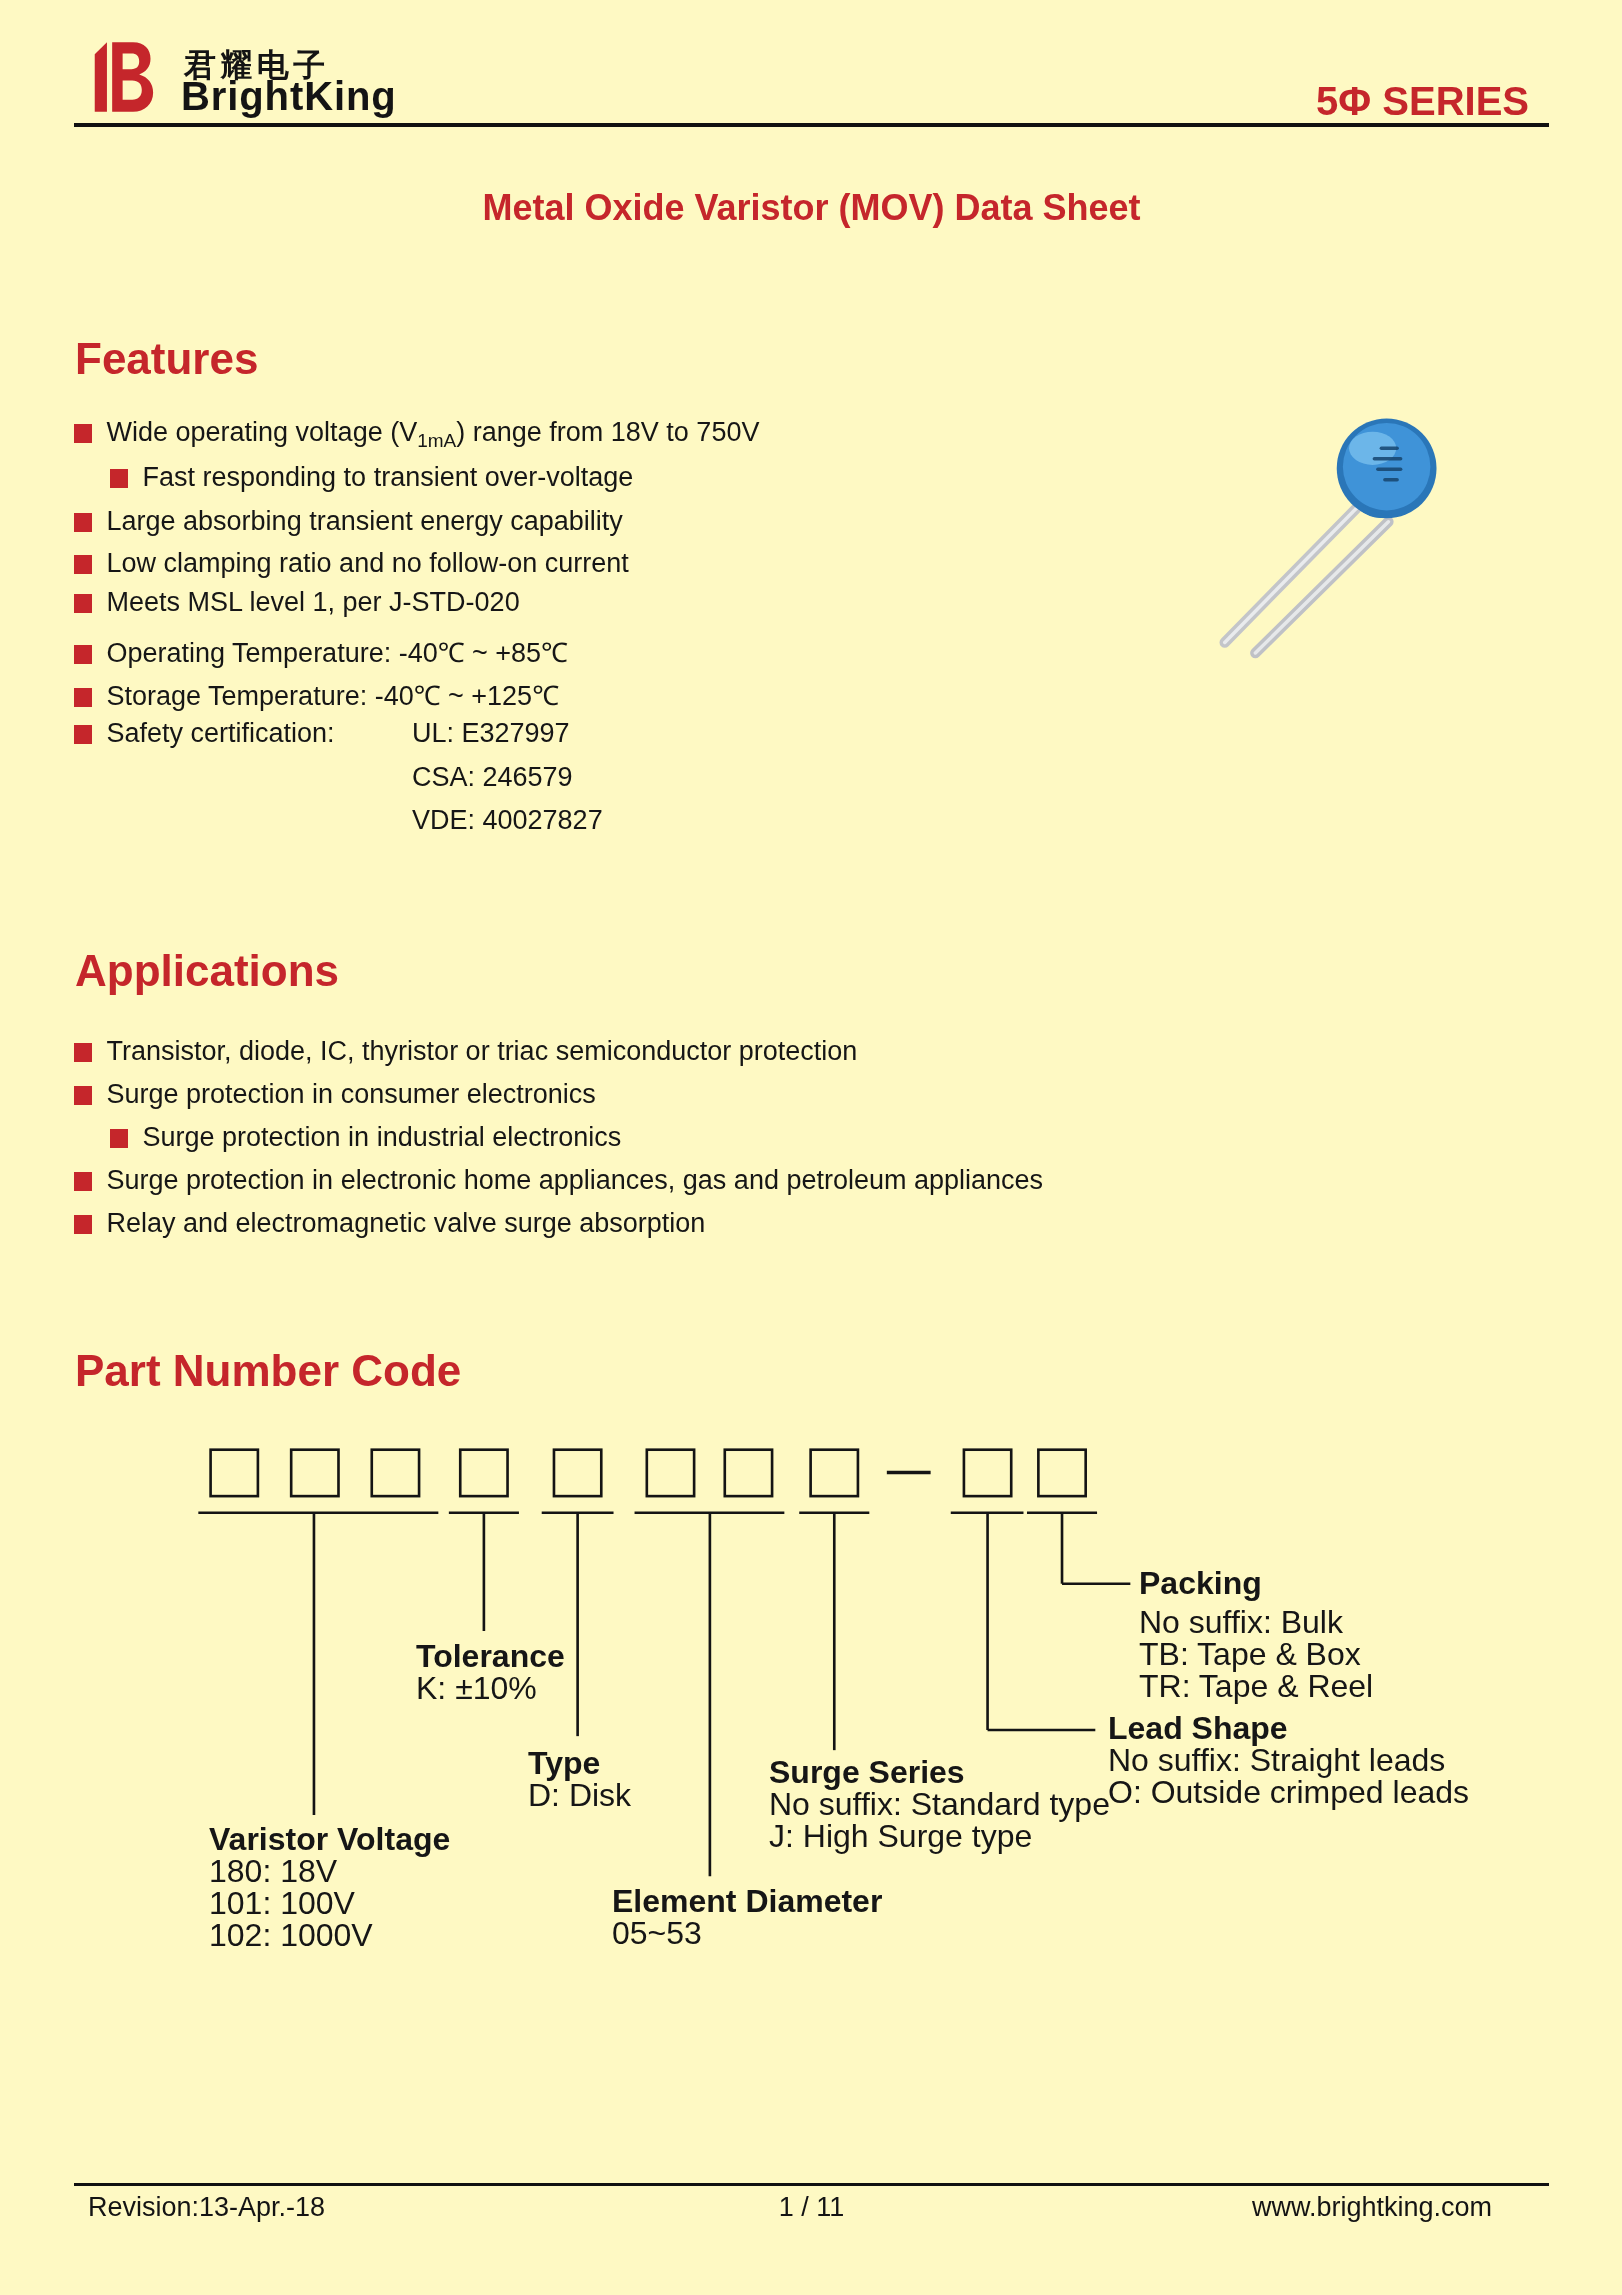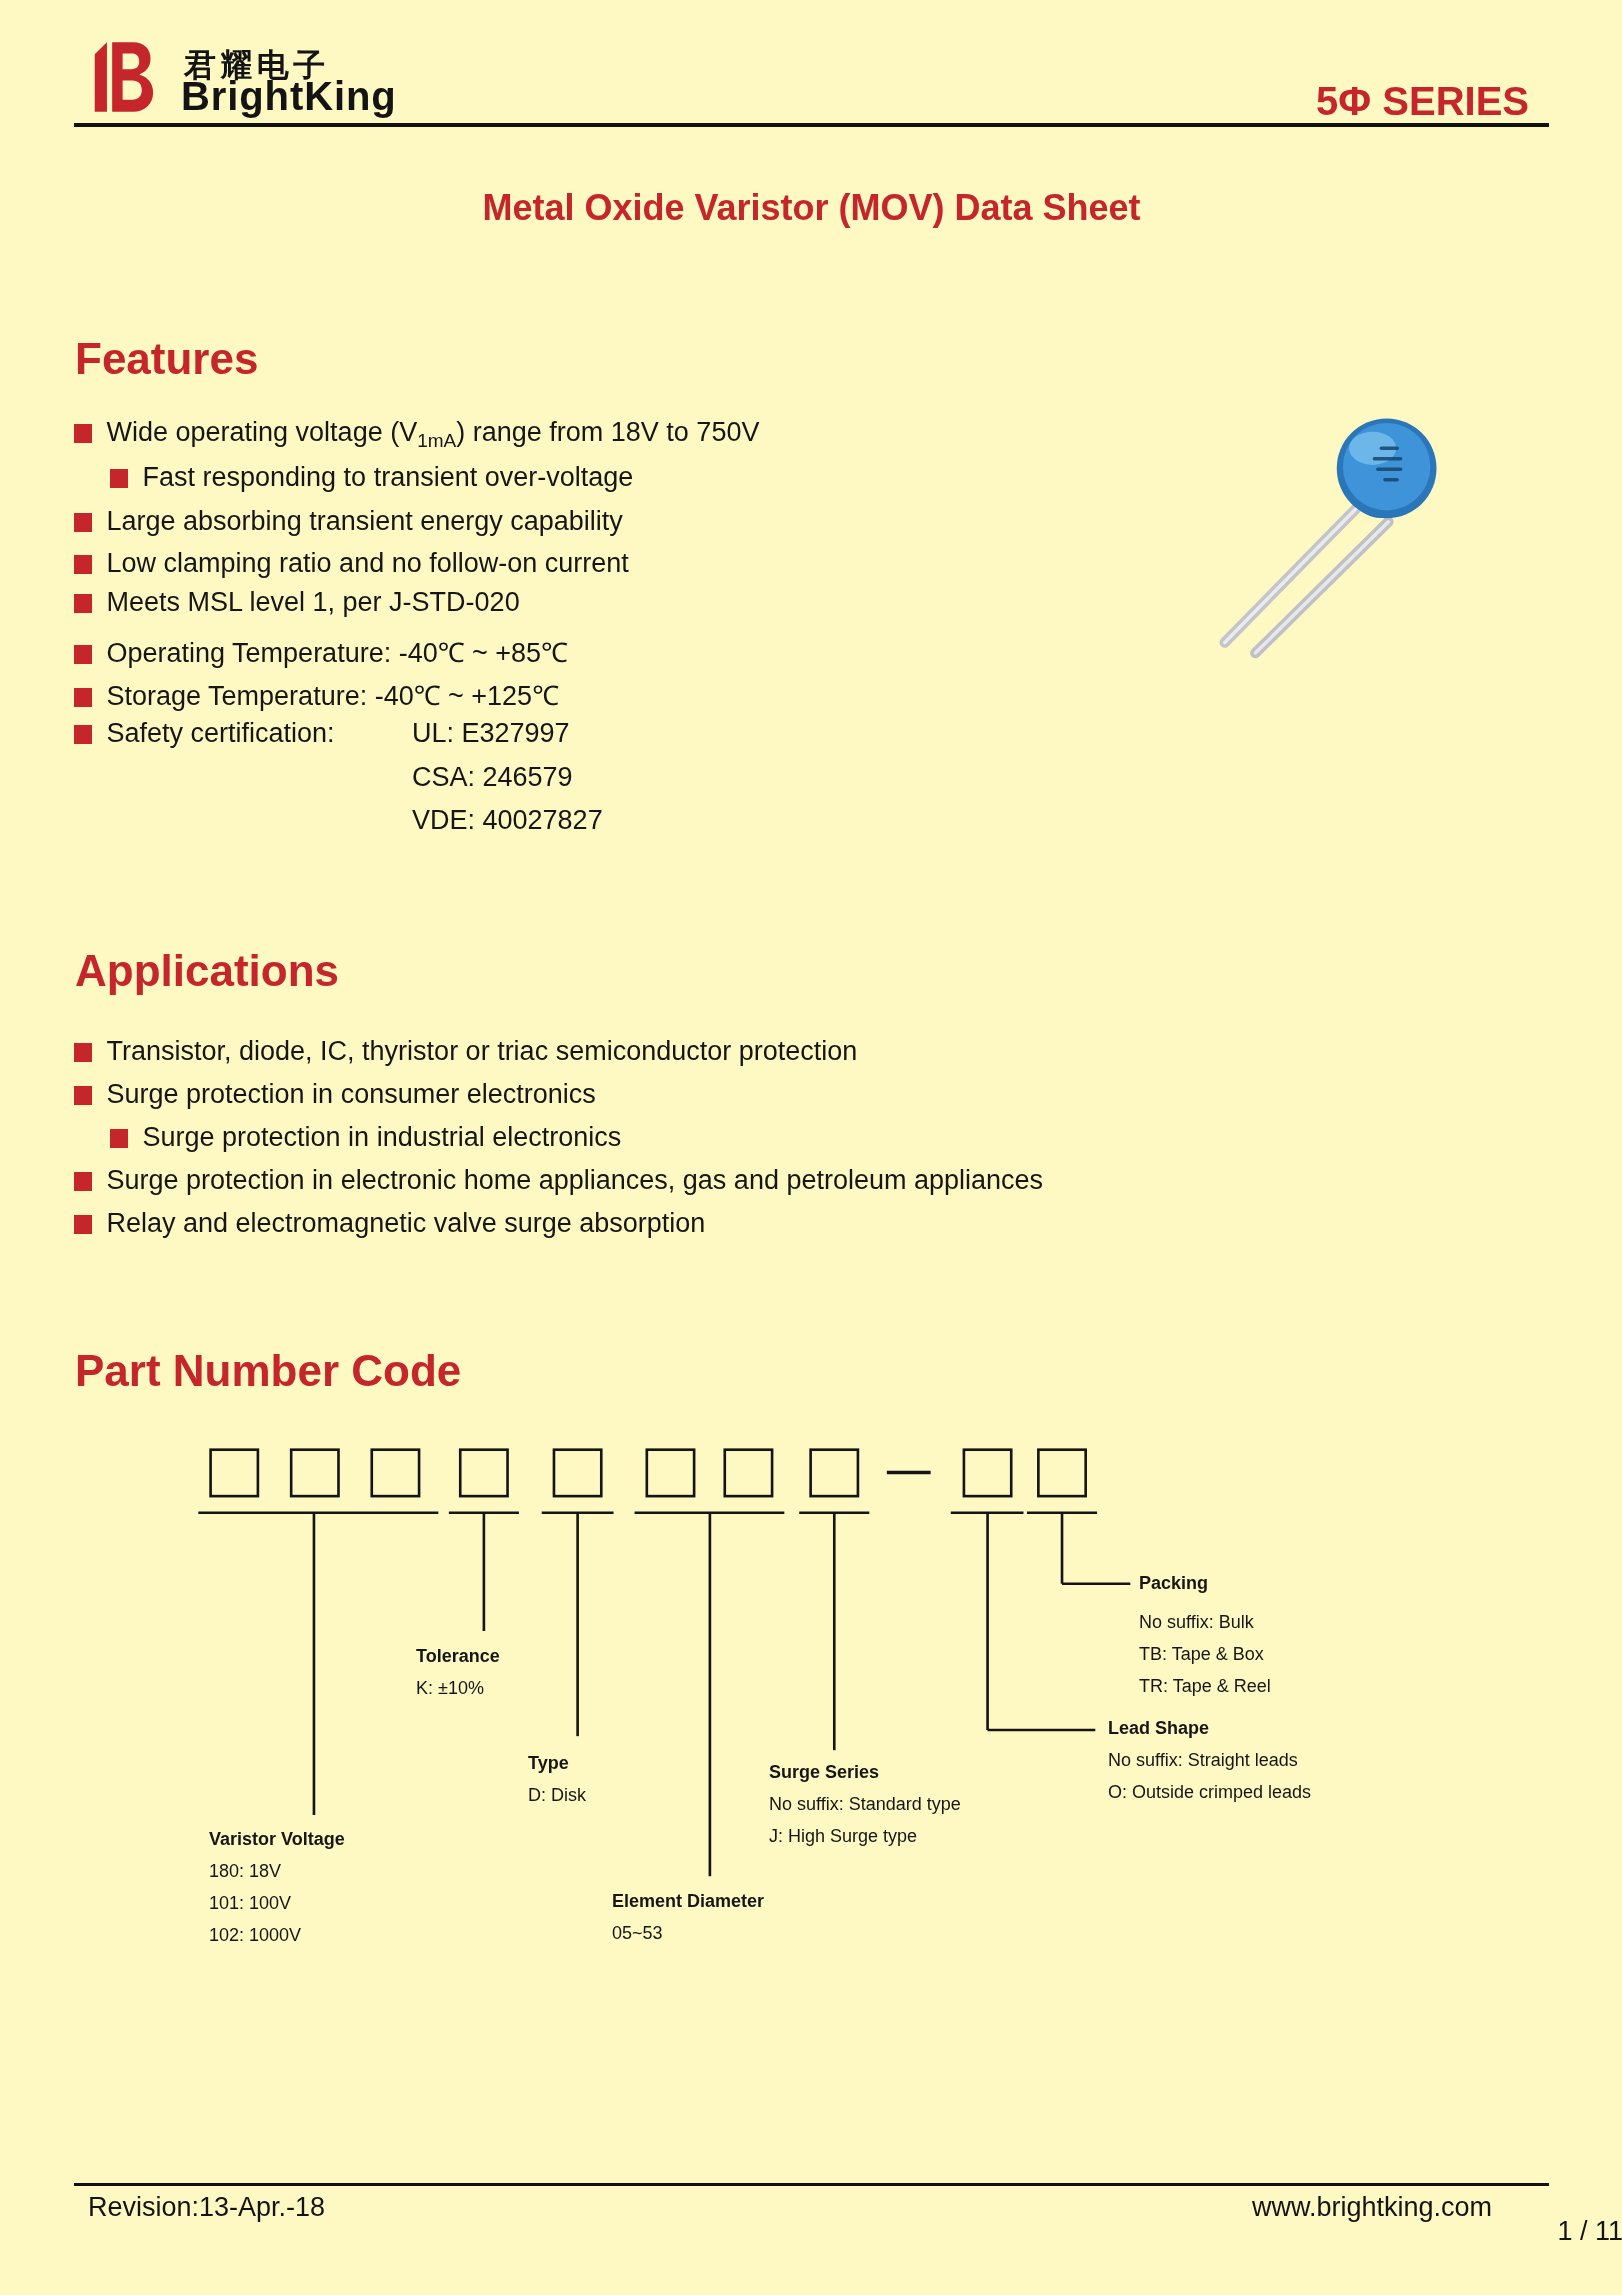--- a/index.html
+++ b/index.html
@@ -24,27 +24,27 @@
   .section-h{left:75px;font-size:44px;font-weight:bold;}
   
   .row{left:74px;font-size:27px;}
   .row .bullet{
     display:inline-block;width:17.5px;height:19px;background:#C5262B;
     margin-right:15px;vertical-align:-1.8px;
   }
   .row sub{font-size:19px;}
   .cert-col{left:412px;font-size:27px;}
   
-  .pn-label{font-size:18px;line-height:32px;}
+  .pn-label{font-size:32px;line-height:32px;}
   .pn-label .pn-title{font-weight:bold;}
   
   #footer-rule{left:74px;right:74px;top:2183px;height:2.6px;background:#111;}
   .footer-text{top:2192px;font-size:27px;color:#141414;}
   #footer-rev{left:88px;}
-  #footer-page{left:0;right:0;text-align:right;margin-top:24px;}
+  #footer-page{left:0;right:0;text-align:center;}
   #footer-site{right:131px;}
   svg{display:block;}
 </style>
 </head>
 <body>
 
 <div id="page">
 
   <svg class="abs" style="left:93px;top:40px;" width="61" height="74" viewBox="0 0 70 84">
     <path d="M2 16 L16 2 L16 82 L2 82 Z" fill="#C5262B"></path>

